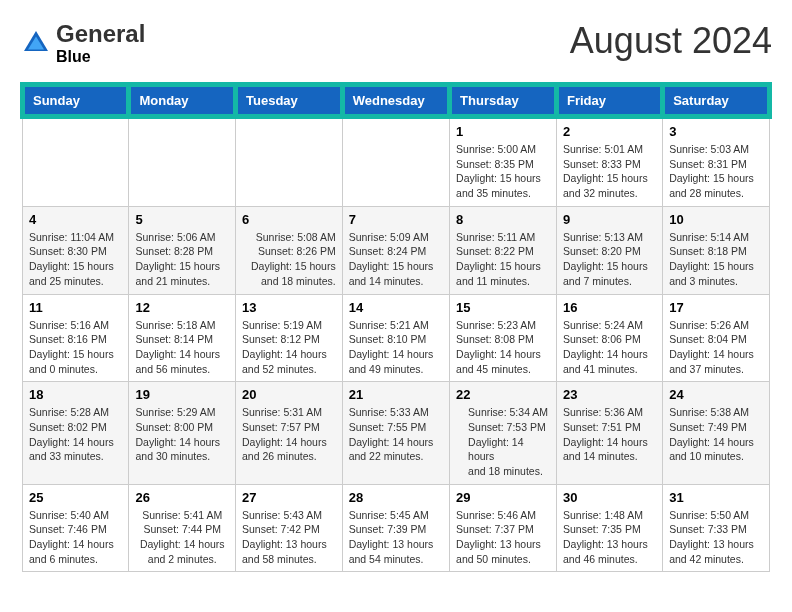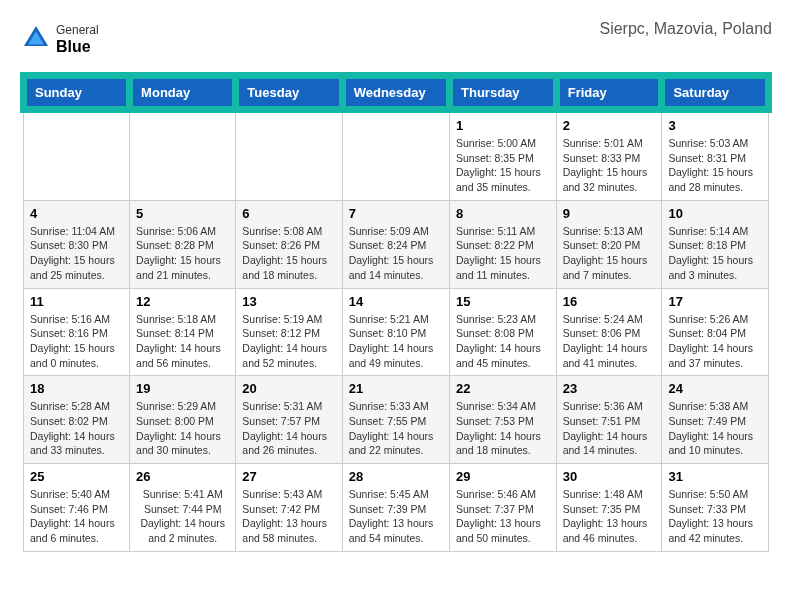--- a/index.html
+++ b/index.html
@@ -14,22 +14,22 @@
       display: flex;
       justify-content: space-between;
       align-items: flex-start;
       margin-bottom: 16px;
     }
     .logo {
       display: flex;
       align-items: center;
     }
     .logo-text-general {
-      font-size: 12px;
-      font-weight: normal;
+      font-size: 24px;
+      font-weight: bold;
       color: #333;
     }
     .logo-text-blue {
       font-size: 16px;
       font-weight: bold;
       color: #000000;
     }
     .logo-icon {
       width: 32px;
       height: 32px;
@@ -51,21 +51,21 @@
       width: 100%;
       border-collapse: collapse;
     }
     .calendar th {
       background-color: #1565c0;
       color: #fff;
       text-align: left;
       padding: 6px 8px;
       font-size: 13px;
       font-weight: bold;
-      border: 7px solid #14b8a6;
+      border: 5px solid #14b8a6;
     }
     .calendar td {
       border: 1px solid #ccc;
       vertical-align: top;
       padding: 5px 6px;
       width: 108px;
       min-height: 80px;
       font-size: 11px;
       color: #333;
       background: #fff;
@@ -96,21 +96,21 @@
     <svg class="logo-icon" viewBox="0 0 40 40">
       <polygon points="20,5 35,30 5,30" fill="#1565c0"></polygon>
       <polygon points="20,12 30,28 10,28" fill="#42a5f5"></polygon>
     </svg>
     <div>
       <span class="logo-text-general">General</span><br>
       <span class="logo-text-blue">Blue</span>
     </div>
   </div>
   <div class="title-block">
-    <div class="location-title">Sierpc, Mazovia, Poland</div>
+    <div class="month-title">August 2024</div>
   </div>
 </div>
 
 <table class="calendar">
   <thead>
     <tr>
     <th>Sunday</th>
         <th>Monday</th>
         <th>Tuesday</th>
         <th>Wednesday</th>
@@ -157,21 +157,21 @@
         </td>
         <td>
           <div class="day-number">5</div>
           <div class="day-info" style="white-space: pre-line;">Sunrise: 5:06 AM
 Sunset: 8:28 PM
 Daylight: 15 hours
 and 21 minutes.</div>
         </td>
         <td>
           <div class="day-number">6</div>
-          <div class="day-info" style="white-space: pre-line;">Sunrise: 5:08 AM
+          <div class="day-info" style="white-space: pre-line; text-align: right;">Sunrise: 5:08 AM
 Sunset: 8:26 PM
 Daylight: 15 hours
 and 18 minutes.</div>
         </td>
         <td>
           <div class="day-number">7</div>
           <div class="day-info" style="white-space: pre-line;">Sunrise: 5:09 AM
 Sunset: 8:24 PM
 Daylight: 15 hours
 and 14 minutes.</div>
@@ -273,21 +273,21 @@
         </td>
         <td>
           <div class="day-number">21</div>
           <div class="day-info" style="white-space: pre-line;">Sunrise: 5:33 AM
 Sunset: 7:55 PM
 Daylight: 14 hours
 and 22 minutes.</div>
         </td>
         <td>
           <div class="day-number">22</div>
-          <div class="day-info" style="white-space: pre-line;">Sunrise: 5:34 AM
+          <div class="day-info" style="white-space: pre-line; margin-left: 12px;">Sunrise: 5:34 AM
 Sunset: 7:53 PM
 Daylight: 14 hours
 and 18 minutes.</div>
         </td>
         <td>
           <div class="day-number">23</div>
           <div class="day-info" style="white-space: pre-line;">Sunrise: 5:36 AM
 Sunset: 7:51 PM
 Daylight: 14 hours
 and 14 minutes.</div>

